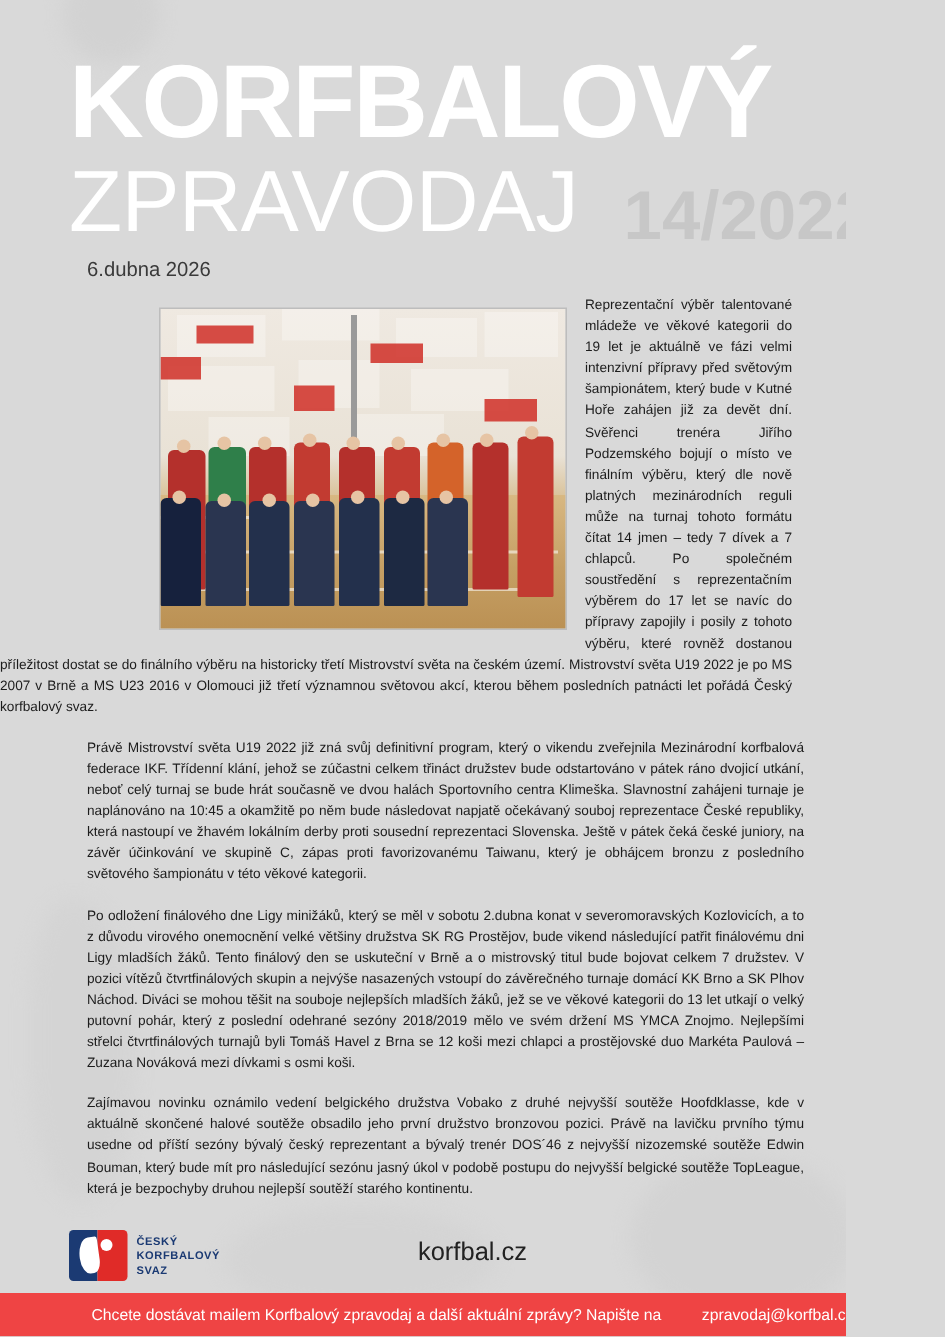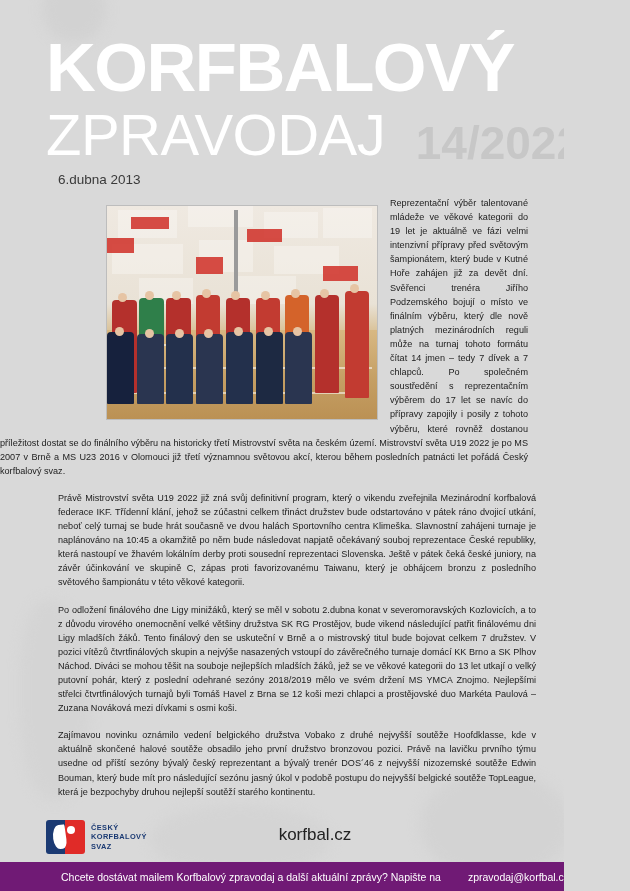--- a/index.html
+++ b/index.html
@@ -161,21 +161,21 @@
   }
   .fb span {
     color: #ffffff; font-size: 19px; font-weight: bold;
     font-family: "Liberation Serif", serif; line-height: 1;
     position: relative; top: -1px;
   }
 
   .ribbon {
     position: absolute;
     left: 0; bottom: 0; width: 630px; height: 29px;
-    background: #701a75;
+    background: #ef4444;
     display: flex; align-items: center; justify-content: center; gap: 24px;
   }
   .ribbon-text {
     color: #ffffff; font-size: 10.5px;
   }
   .ribbon-mail {
     color: #ffffff; font-size: 10.5px; 
     margin-left: 3px;
   }
 </style>
@@ -187,21 +187,21 @@
   <div class="bg-blob b1"></div>
   <div class="bg-blob b2"></div>
   <div class="bg-blob b3"></div>
   <div class="bg-blob b4"></div>
 
   <div class="masthead">
     <div class="title-main">KORFBALOVÝ</div>
     <div class="title-sub">ZPRAVODAJ</div>
     <div class="issue">14/2022</div>
   </div>
-  <div class="date">6.dubna 2013</div>
+  <div class="date">6.dubna 2026</div>
 
   <div class="content">
 
     <div class="photo">
 
       <div class="wallpanel" style="left:4%;top:2%;width:22%;height:13%;"></div>
       <div class="wallpanel" style="left:30%;top:0%;width:24%;height:10%;"></div>
       <div class="wallpanel" style="left:58%;top:3%;width:20%;height:12%;"></div>
       <div class="wallpanel" style="left:80%;top:1%;width:18%;height:14%;"></div>
       <div class="wallpanel" style="left:2%;top:18%;width:26%;height:14%;"></div>

